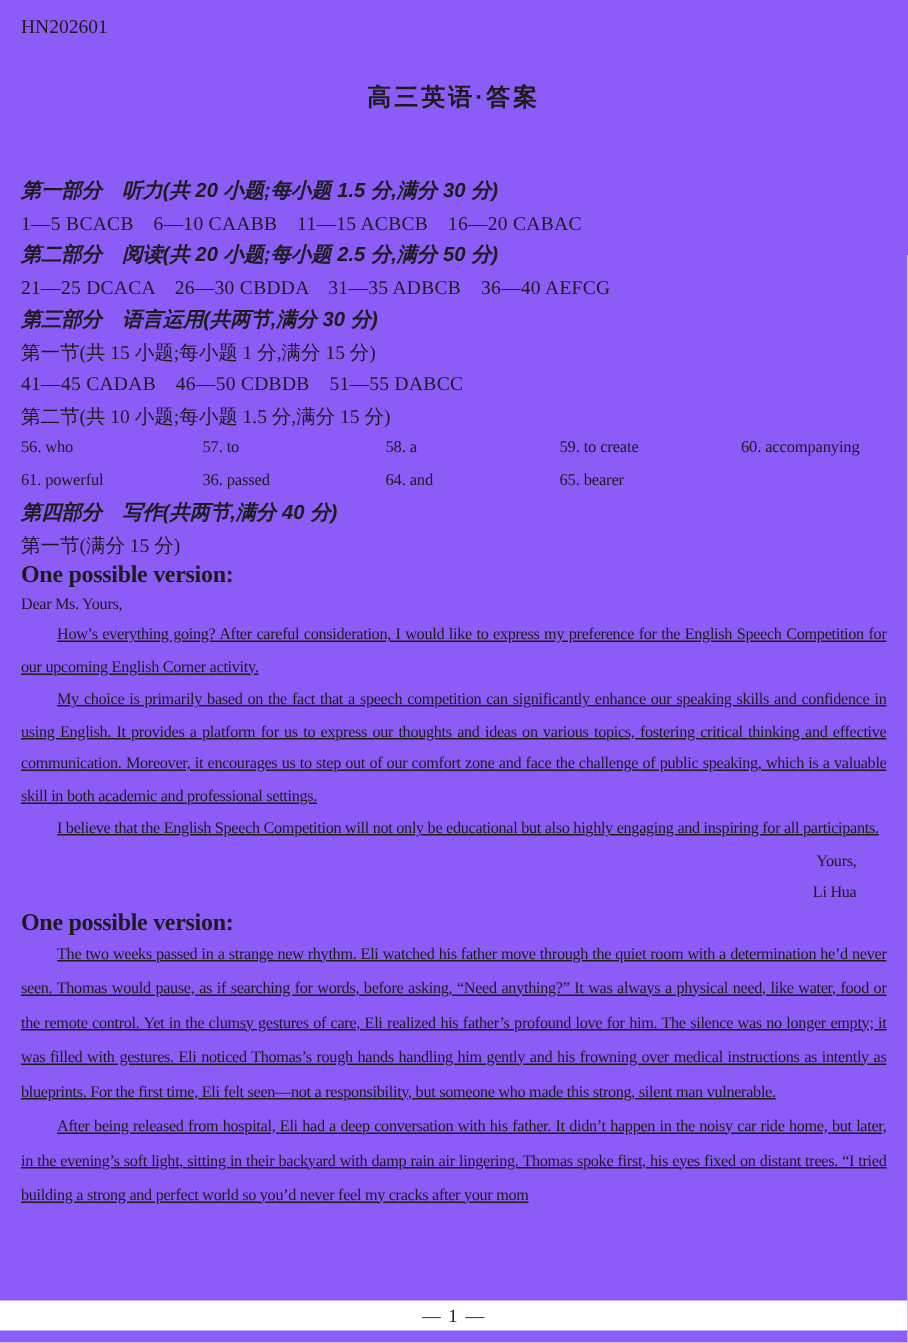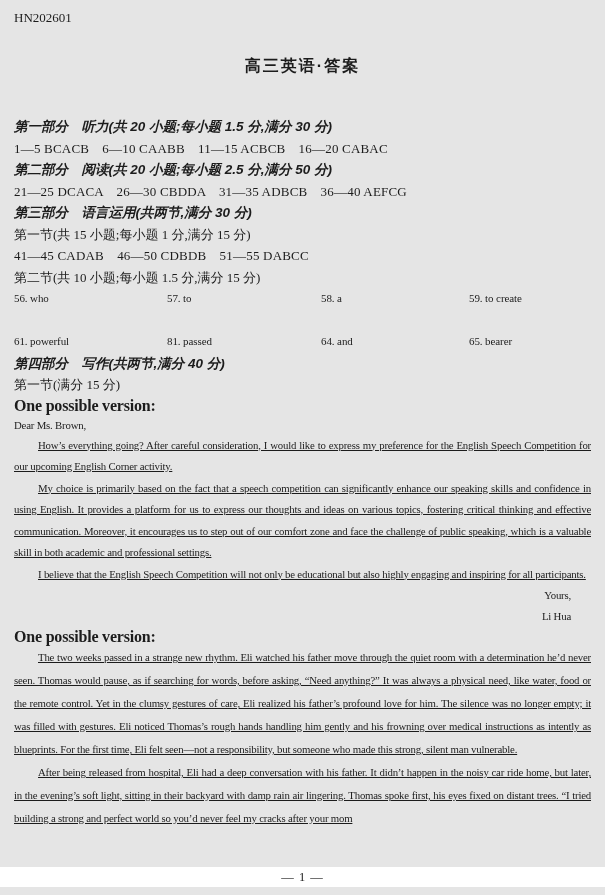--- a/index.html
+++ b/index.html
@@ -1,21 +1,21 @@
 <!DOCTYPE html>
 <html><head>
 <meta charset="utf-8">
 <style>
   * { margin: 0; padding: 0; box-sizing: border-box; }
   html, body { background: #ffffff; }
   .page {
     position: relative;
     width: 605px;
     height: 895px;
-    background: #e5e5e5;
+    background: #8b5cf6;
     color: #1c1c1c;
     overflow: hidden;
     padding: 0 14px;
     font-family: "Liberation Serif", "DejaVu Serif", serif;
   }
   .doc-code {
     padding-top: 10px;
     font-size: 13px;
     line-height: 16px;
   }
@@ -44,21 +44,20 @@
     font-size: 13px;
     line-height: 21.5px;
     letter-spacing: 0.2px;
   }
   .fill-grid {
     display: grid;
     grid-template-columns: 121px 122px 116px 121px 1fr;
     font-size: 11px;
     line-height: 21.5px;
     letter-spacing: -0.1px;
-    gap: 32px;
   }
   .version-label {
     font-weight: 700;
     font-size: 16px;
     line-height: 19px;
   }
   .body-en {
     font-size: 10.8px;
     letter-spacing: -0.2px;
   }
@@ -111,32 +110,32 @@
 
     <div class="fill-grid">
       <span>56. who</span>
       <span>57. to</span>
       <span>58. a</span>
       <span>59. to create</span>
       <span>60. accompanying</span>
     </div>
     <div class="fill-grid">
       <span>61. powerful</span>
-      <span>81. passed</span>
+      <span>36. passed</span>
       <span>64. and</span>
       <span>65. bearer</span>
     </div>
 
     <div class="cn-bold">第四部分　写作(共两节,满分 40 分)</div>
     <div class="cn-reg">第一节(满分 15 分)</div>
   </div>
 
   <div class="letter body-en">
     <div class="version-label">One possible version:</div>
-    <div class="salutation">Dear Ms. Brown,</div>
+    <div class="salutation">Dear Ms. Yours,</div>
     <p class="para">How’s everything going? After careful consideration, I would like to express my preference for the English Speech Competition for our upcoming English Corner activity.</p>
     <p class="para">My choice is primarily based on the fact that a speech competition can significantly enhance our speaking skills and confidence in using English. It provides a platform for us to express our thoughts and ideas on various topics, fostering critical thinking and effective communication. Moreover, it encourages us to step out of our comfort zone and face the challenge of public speaking, which is a valuable skill in both academic and professional settings.</p>
     <p class="para">I believe that the English Speech Competition will not only be educational but also highly engaging and inspiring for all participants.</p>
     <div class="closing">Yours,</div>
     <div class="signature">Li Hua</div>
   </div>
 
 
   <div class="story body-en">
     <div class="version-label">One possible version:</div>

